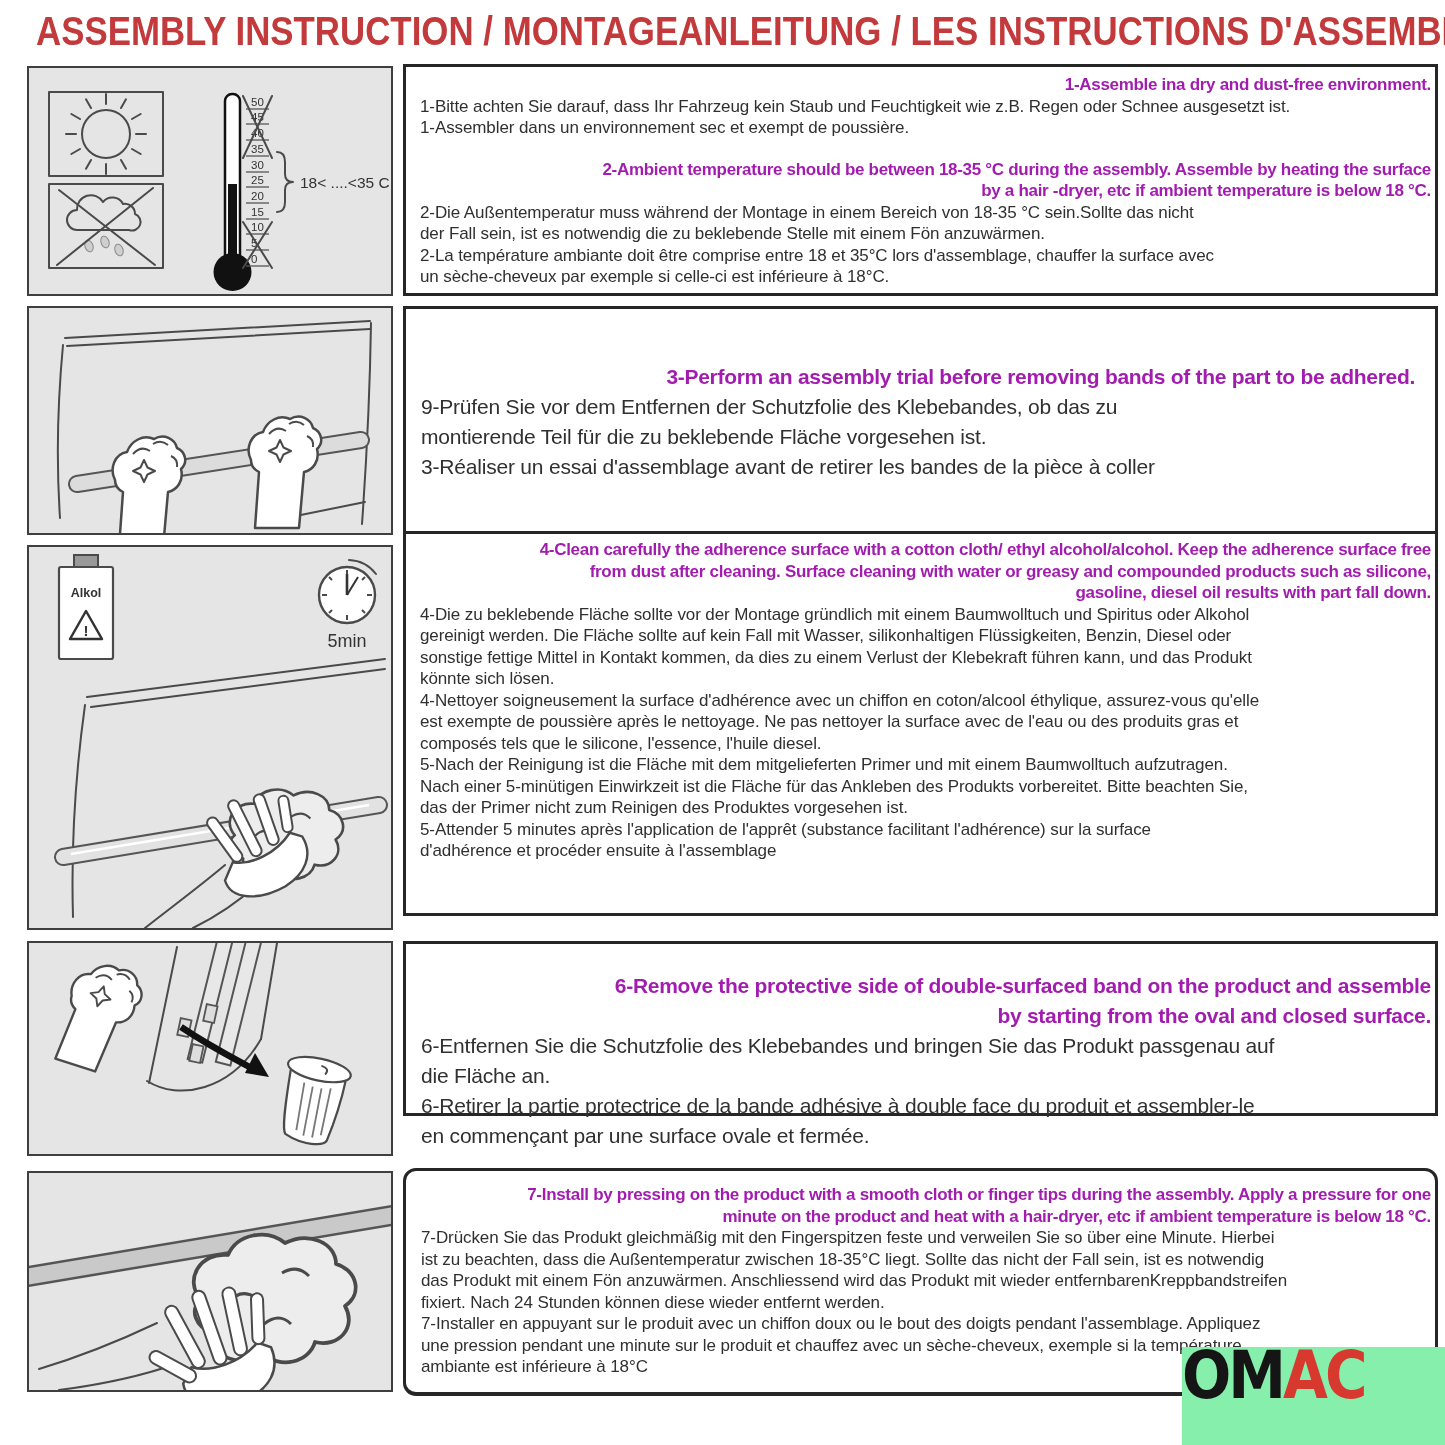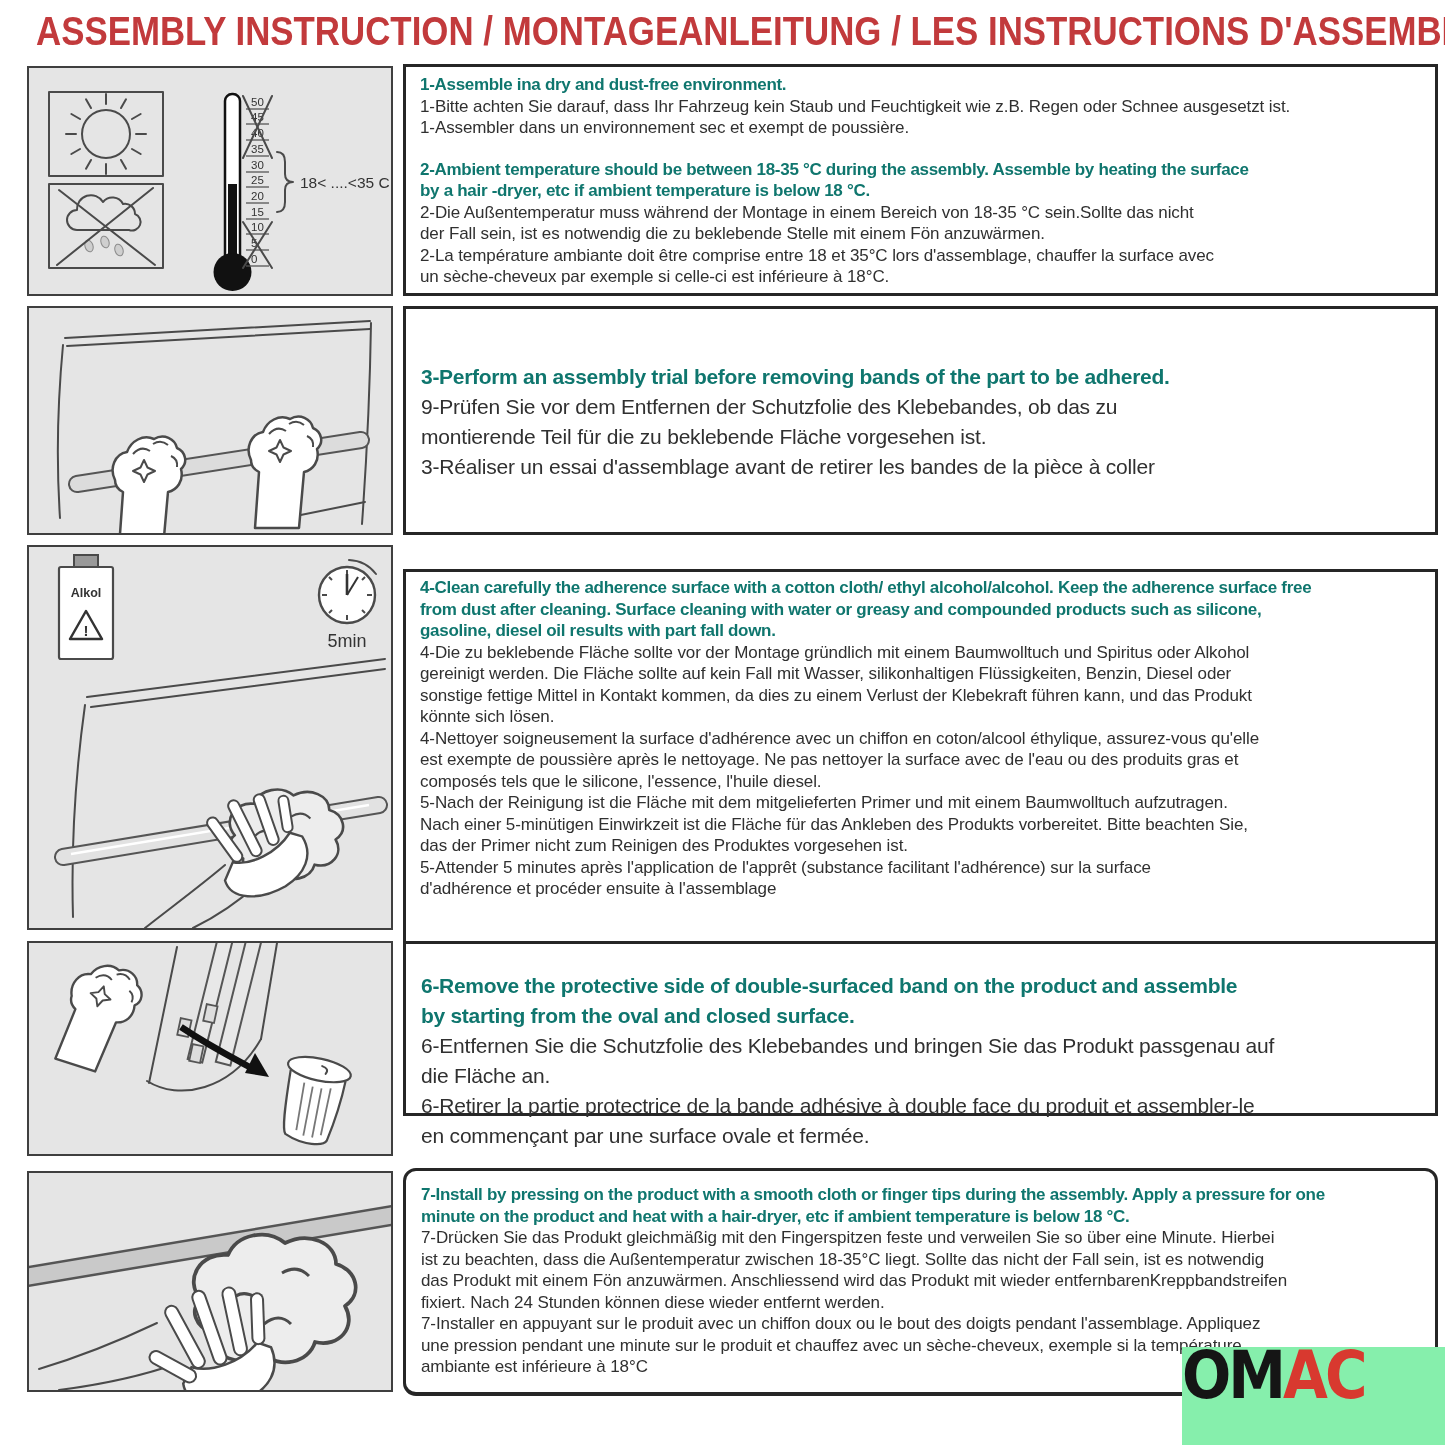--- a/index.html
+++ b/index.html
@@ -9,28 +9,28 @@
   #title{position:absolute;left:36px;top:8px;font-size:41px;font-weight:700;color:#c23a3c;
          white-space:nowrap;transform:scaleX(0.85);transform-origin:left top;letter-spacing:0px;}
   
   .ib{position:absolute;left:27px;width:366px;border:2px solid #3f3f3f;box-sizing:border-box;background:#e5e5e5;}
   #ib1{top:66px;height:230px;} #ib2{top:306px;height:229px;} #ib3{top:545px;height:385px;}
   #ib4{top:941px;height:215px;} #ib5{top:1171px;height:221px;}
   .ib svg{display:block;width:100%;height:100%;}
   
   .tb{position:absolute;left:403px;width:1035px;border:3px solid #262626;box-sizing:border-box;background:#fff;color:#303030;}
   #tb1{top:64px;height:232px;padding:7px 4px 0 14px;}
-  #tb2{top:306px;height:229px;padding:53px 8px 0 15px;}
-  #tb3{top:569px;height:385px;padding:5px 4px 0 14px;}
+  #tb2{top:306px;height:229px;padding:53px 20px 0 15px;}
+  #tb3{top:531px;height:385px;padding:5px 4px 0 14px;}
   #tb4{top:941px;height:175px;padding:27px 4px 16px 15px;}
   #tb5{top:1168px;height:228px;padding:13px 4px 0 15px;border-bottom-width:4px;border-radius:13px;}
   .tb p{margin:0;white-space:pre-line;}
   .small p{font-size:17px;line-height:21.5px;letter-spacing:-0.1px;}
   .big p{font-size:21px;line-height:30px;letter-spacing:-0.2px;}
-  .b{font-weight:700;color:#0f766e;letter-spacing:-0.3px !important;}
+  .b{font-weight:700;color:#a21caf;letter-spacing:-0.3px !important;text-align:right;}
   .g20{margin-top:20px !important;} .g13{margin-top:13px !important;}
   
   .ln{fill:none;stroke:#4a4a4a;stroke-width:2;stroke-linecap:round;stroke-linejoin:round;}
   svg{font-family:"Liberation Sans",sans-serif;}
   svg text{fill:#333;}
   
   #logo{position:absolute;left:1182px;top:1347px;width:263px;height:98px;background:#86efac;z-index:5;
         display:flex;align-items:flex-start;}
   .logo-text{font-family:"DejaVu Sans",sans-serif;font-weight:700;font-size:58px;letter-spacing:-3px;
              color:#151515;line-height:1;transform:scaleY(1.12);transform-origin:left center;}

